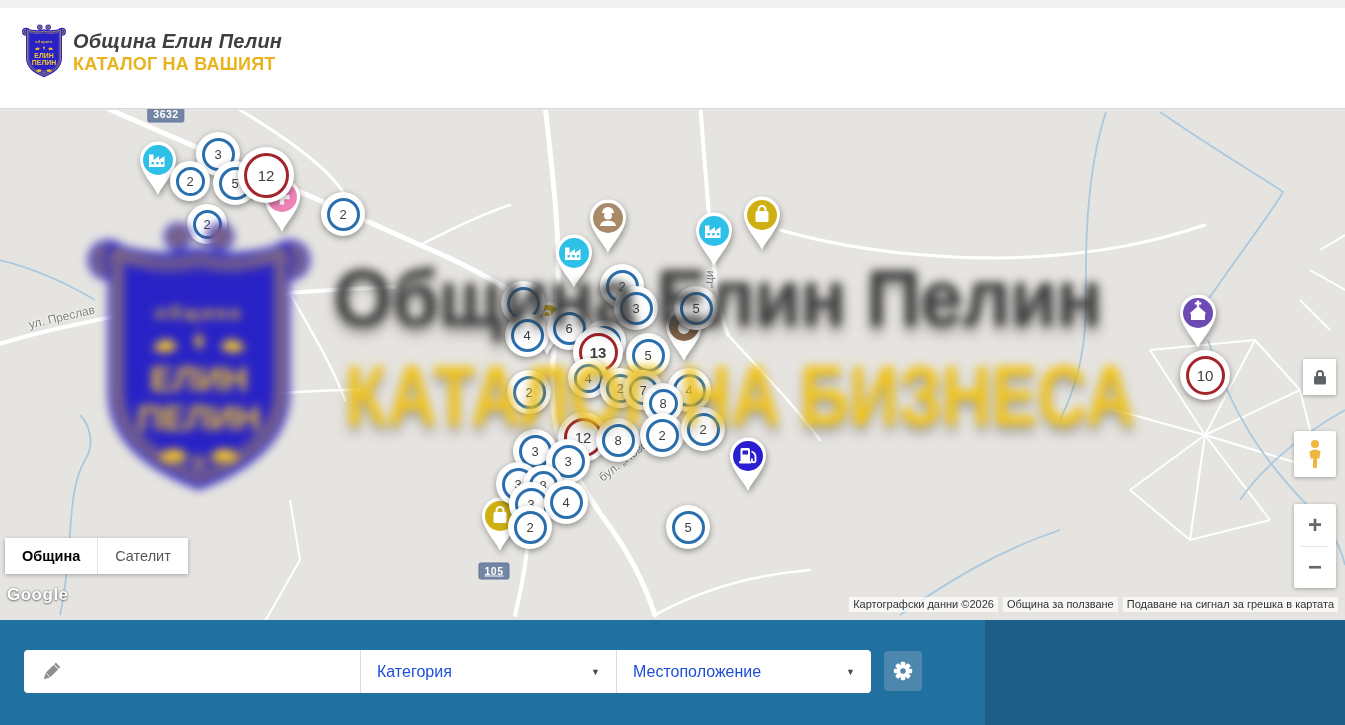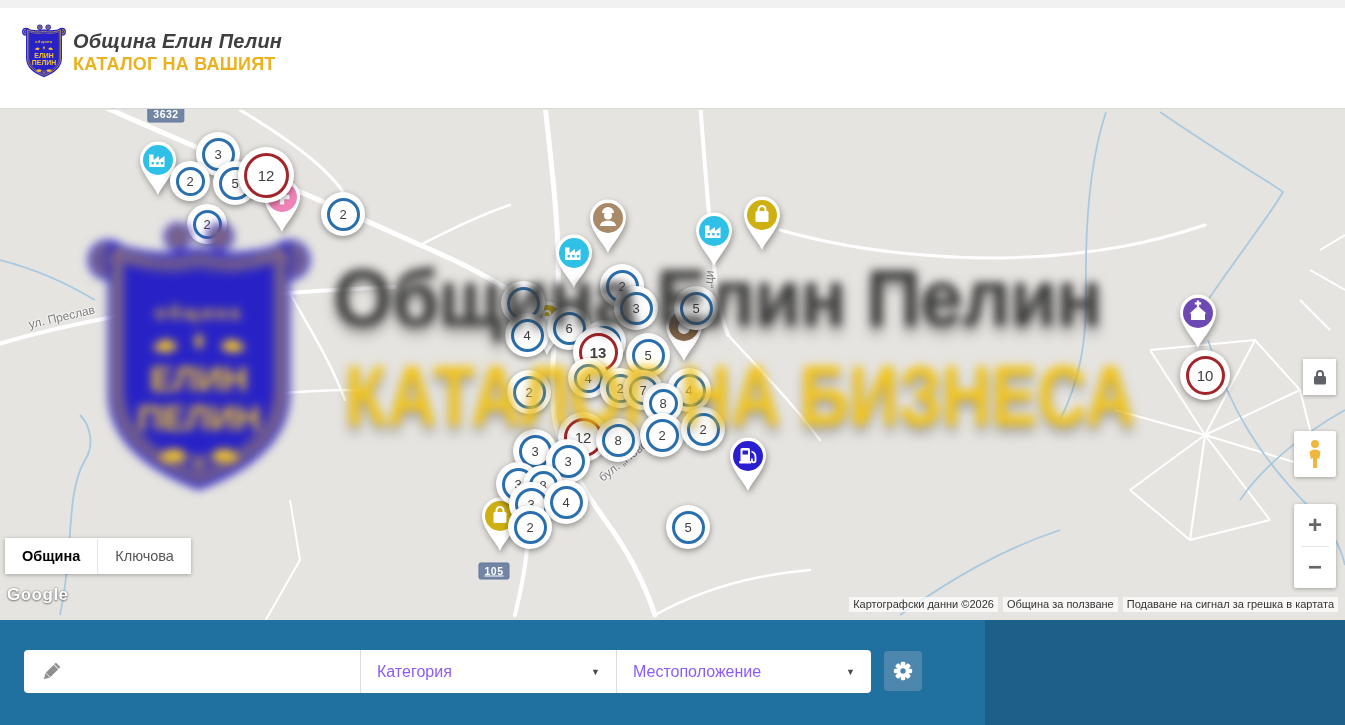--- a/index.html
+++ b/index.html
@@ -74,21 +74,21 @@
   #searchbar{position:absolute;left:24px;top:30px;width:847px;height:43px;background:#fff;
      border-radius:4px;display:flex;align-items:stretch;}
   .sb-section{display:flex;align-items:center;position:relative;}
   #sb-keyword{width:336px;padding-left:16px;}
   #sb-keyword input{border:0;outline:none;font-size:16px;color:#444;width:250px;
      font-family:"Liberation Sans",sans-serif;background:transparent;margin-left:14px;}
   #sb-keyword input::placeholder{color:#999;opacity:1;}
   .sb-div{width:1px;background:#dcdcdc;}
   #sb-category{width:255px;padding:0 16px;cursor:pointer;}
   #sb-location{flex:1;padding:0 16px;cursor:pointer;}
-  .sb-placeholder{font-size:16px;color:#8b5cf6;}
+  .sb-placeholder{font-size:16px;color:#1d4ed8;}
   .caret{position:absolute;right:16px;font-size:9px;color:#4a4a4a;}
   #gear-btn{position:absolute;left:884px;top:31px;width:38px;height:40px;background:#4e87ae;
      border-radius:4px;border:0;display:flex;align-items:center;justify-content:center;cursor:pointer;}
   #search-btn{position:absolute;left:1016px;top:30px;width:304px;height:44px;background:#e9cd2f;
      border:0;border-radius:4px;display:flex;align-items:center;justify-content:center;gap:9px;
      cursor:pointer;}
   #search-btn span{color:#fff;font-size:16.5px;font-weight:bold;letter-spacing:.8px;
      font-family:"Liberation Sans",sans-serif;}
 </style>
 </head>
@@ -401,21 +401,21 @@
   <div id="watermark">
     <svg id="wm-crest" viewBox="0 0 220 272">
       <use href="#crest"></use>
     </svg>
     <div id="wm-line1">Община Елин Пелин</div>
     <div id="wm-line2">КАТАЛОГ НА БИЗНЕСА</div>
   </div>
 
   <div id="maptype" class="mapctl">
     <div class="mt" id="mt-map">Община</div>
-    <div class="mt" id="mt-sat">Ключова</div>
+    <div class="mt" id="mt-sat">Сателит</div>
   </div>
   <div id="googlelogo" class="mapctl">Google</div>
   <div id="attribution" class="mapctl">
     <span>Картографски данни ©2026</span>
     <span style="cursor:pointer">Община за ползване</span>
     <span style="cursor:pointer">Подаване на сигнал за грешка в картата</span>
   </div>
   <div id="lock-btn" class="mapctl">
     <svg width="18" height="18" viewBox="0 0 18 18">
       <rect x="3" y="8" width="12" height="8.5" rx="1.5" fill="#5f6368"></rect>

